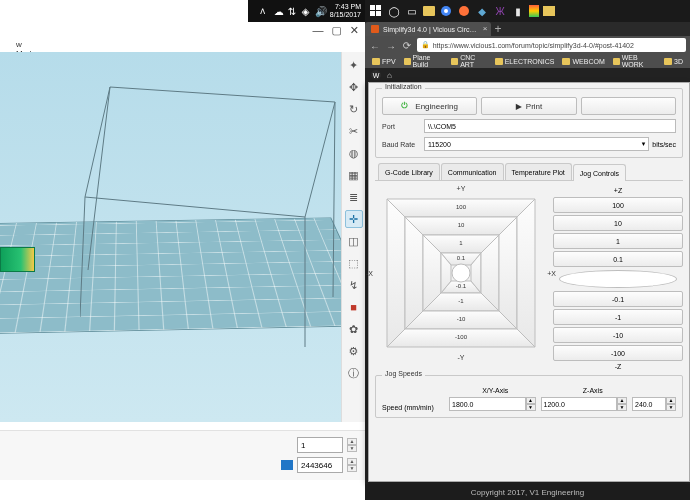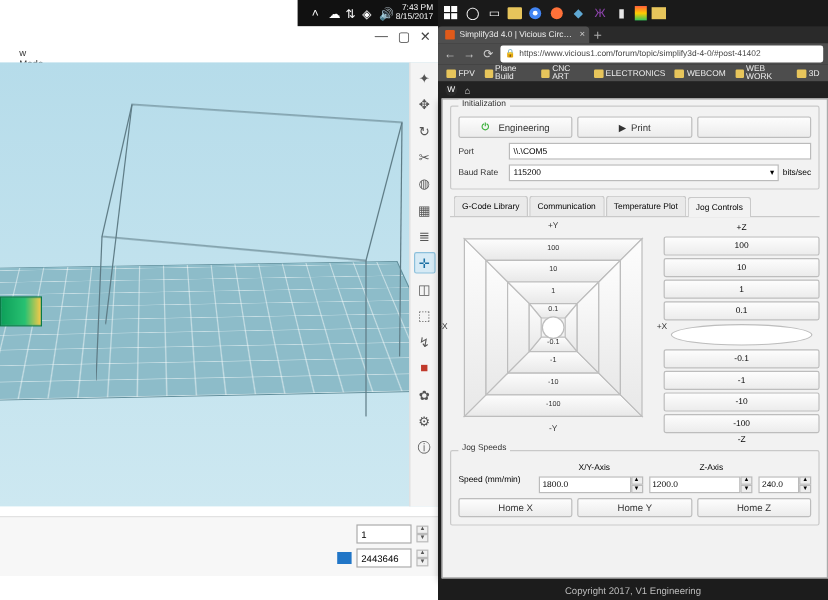--- a/index.html
+++ b/index.html
@@ -86,21 +86,21 @@
 .jogwrap { display: flex; gap: 6px; padding-top: 6px; }
 .jogxy { position: relative; width: 172px; height: 172px; }
 .jogxy svg { position: absolute; left: 0; top: 0; width: 100%; height: 100%; }
 .jogxy .axlbl { position: absolute; font-size: 7px; color: #333; }
 .jogxy .val { position: absolute; font-size: 6px; color: #333; width: 20px; text-align: center; transform: translateX(-50%); }
 .jogz { flex: 1; display: flex; flex-direction: column; gap: 2px; align-items: stretch; }
 .jogz .zlbl { text-align: center; font-size: 7px; margin-bottom: 1px; }
 .jogz .zbtn { height: 16px; border: 1px solid #bdbdbd; background: linear-gradient(#fdfdfd,#ececec); border-radius: 2px; font-size: 7px; display: flex; align-items: center; justify-content: center; cursor: pointer; }
 .jogz .zctr { height: 18px; border: 1px solid #bdbdbd; background: #fff; border-radius: 50%; margin: 1px 6px; }
 
-.speedrow { display: flex; align-items: flex-start; gap: 5px; margin-top: 3px; font-size: 7px; }
+.speedrow { display: flex; align-items: flex-end; gap: 5px; margin-top: 3px; font-size: 7px; }
 .speedrow .col { flex: 1; text-align: center; }
 .speedrow .spn { display: flex; }
 .speedrow input { width: 100%; height: 14px; border: 1px solid #bbb; font-size: 7px; padding: 0 2px; }
 .spinbtns { display: flex; flex-direction: column; }
 .spinbtns span { width: 10px; height: 7px; border: 1px solid #bbb; background: #eee; font-size: 5px; text-align: center; line-height: 5px; cursor: pointer; }
 
 .homerow { display: flex; gap: 4px; margin-top: 4px; }
 </style>
 </head>
 <body>
@@ -388,25 +388,20 @@
                 </div>
               </div>
             <div class="spn" style="width:44px">
                 <input value="240.0" style="">
                 <div class="spinbtns">
                   <span>▲</span>
                   <span>▼</span>
                 </div>
               </div>
           </div>
-          <div class="homerow">
-            <div class="btn sm">Home X</div>
-            <div class="btn sm">Home Y</div>
-            <div class="btn sm">Home Z</div>
-          </div>
         </div>
 
       </div>
     </div>
 
     <div class="foot">Copyright 2017, V1 Engineering</div>
   </div>
 </div>
 
 </body></html>

